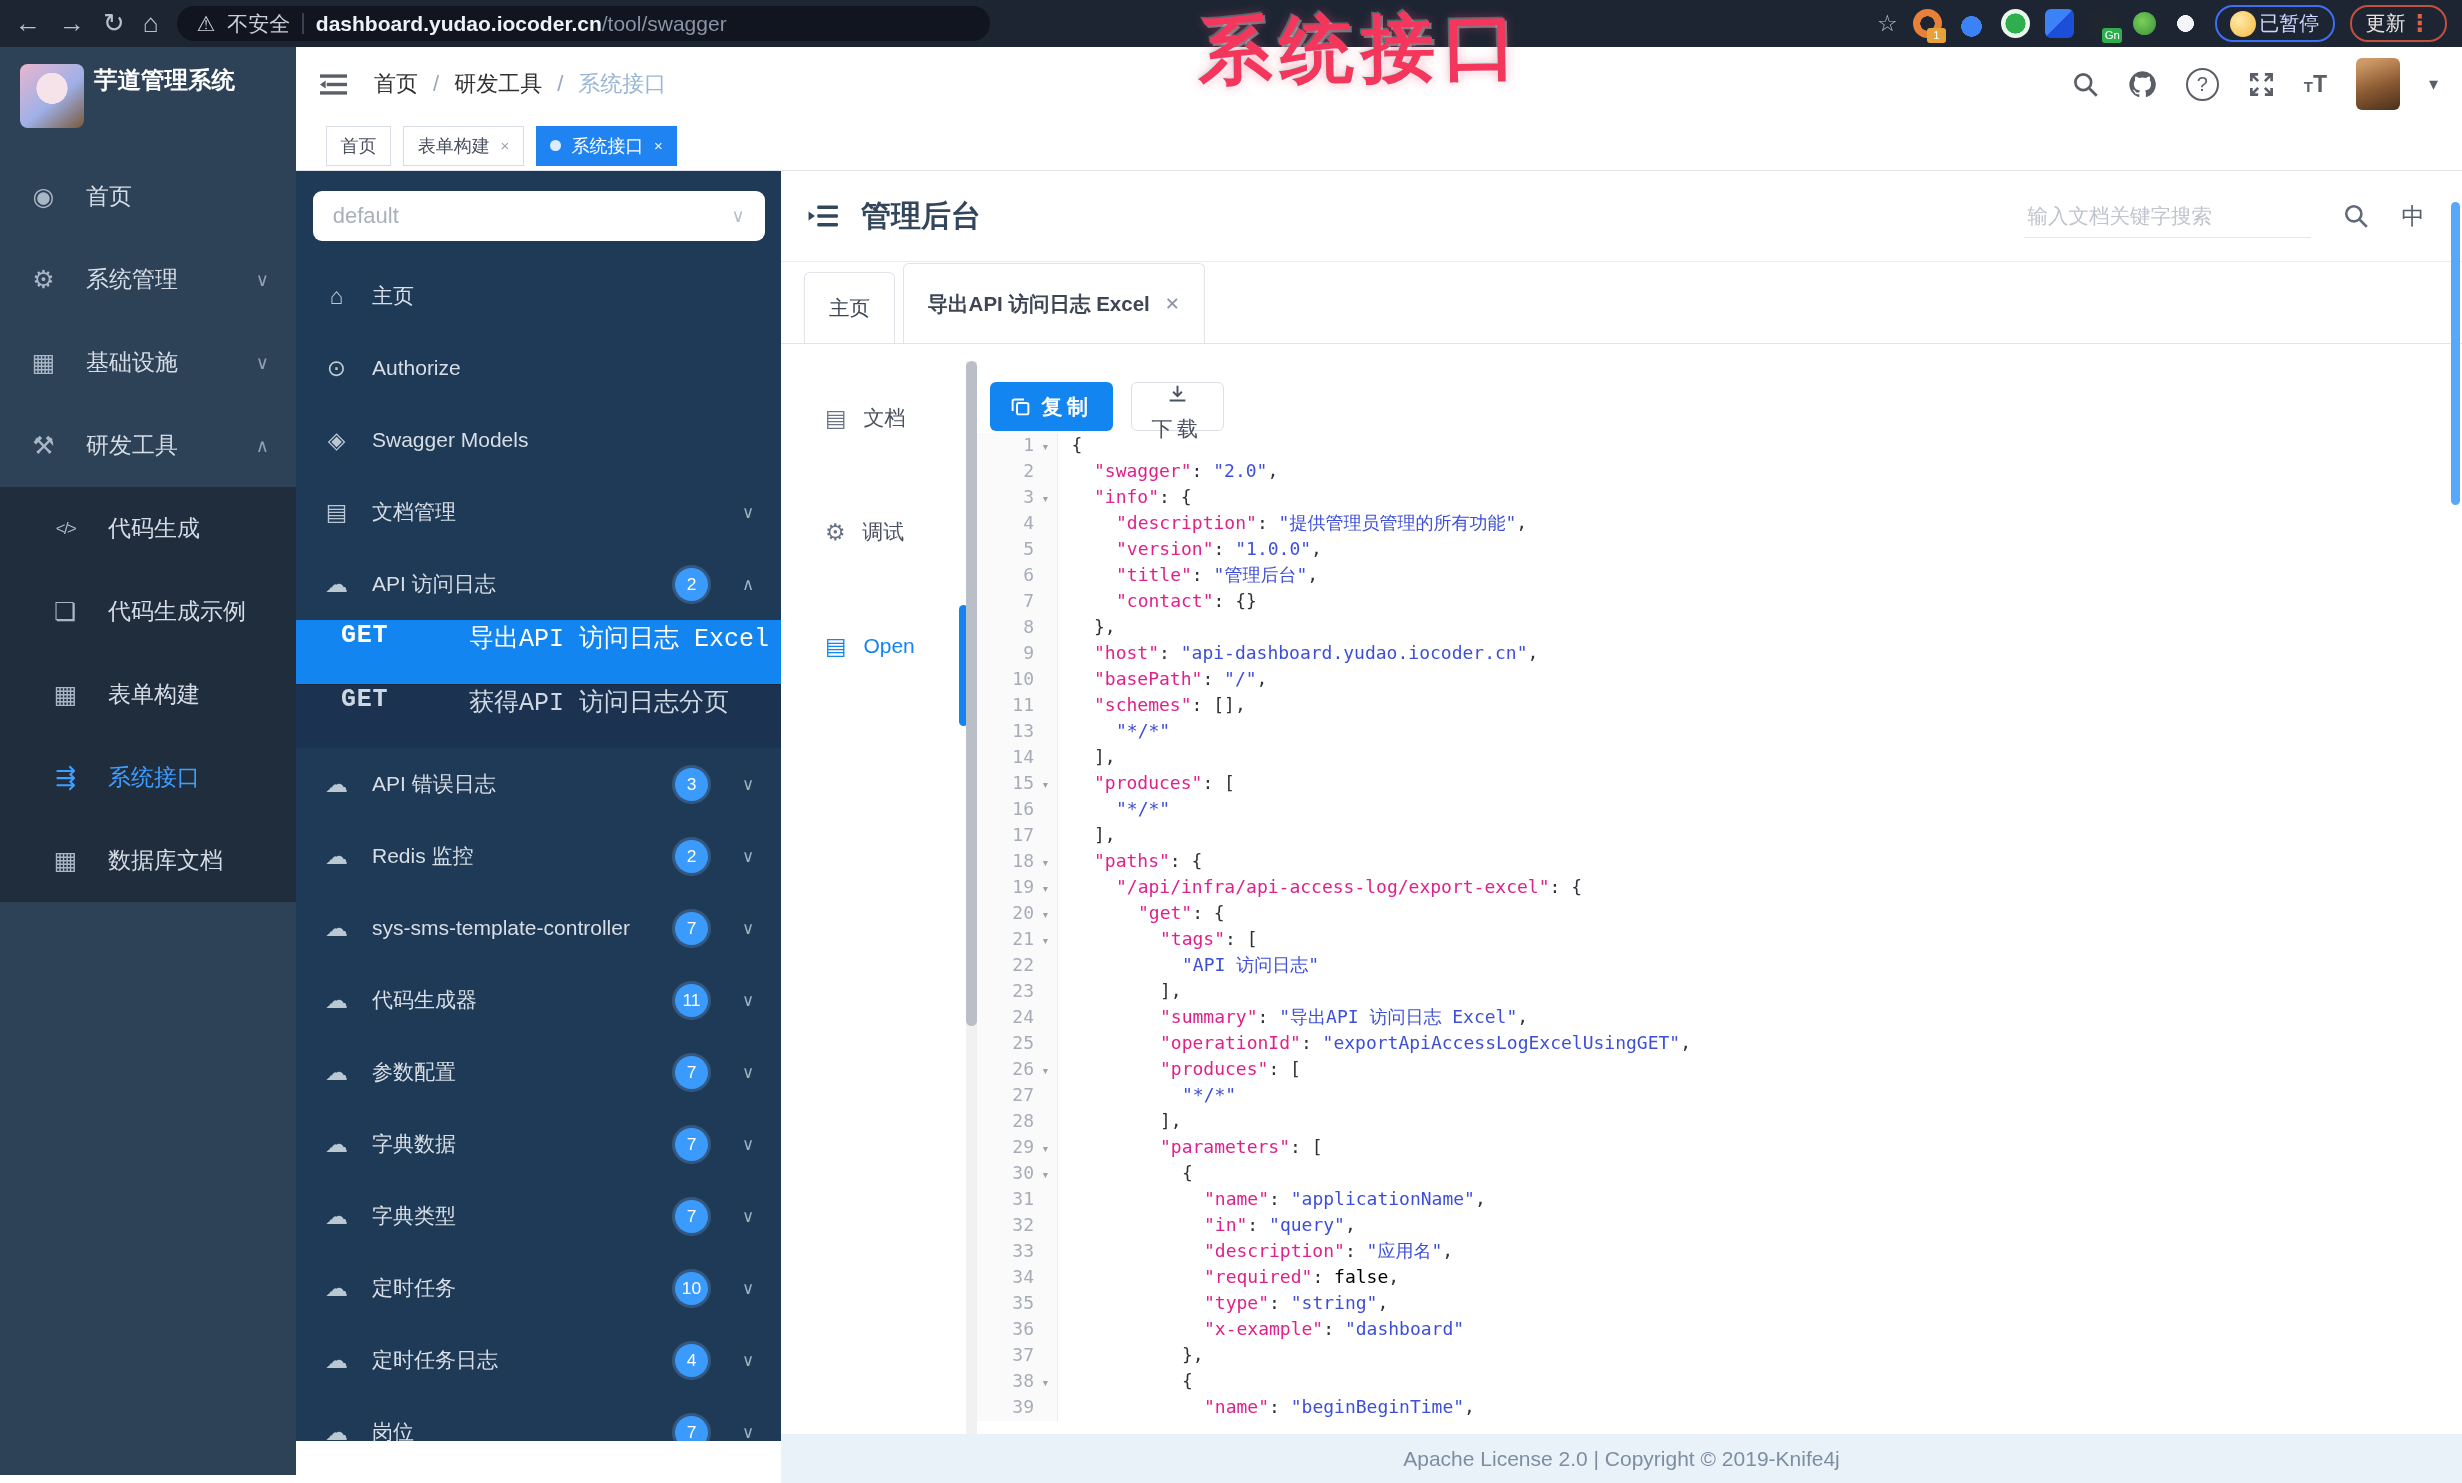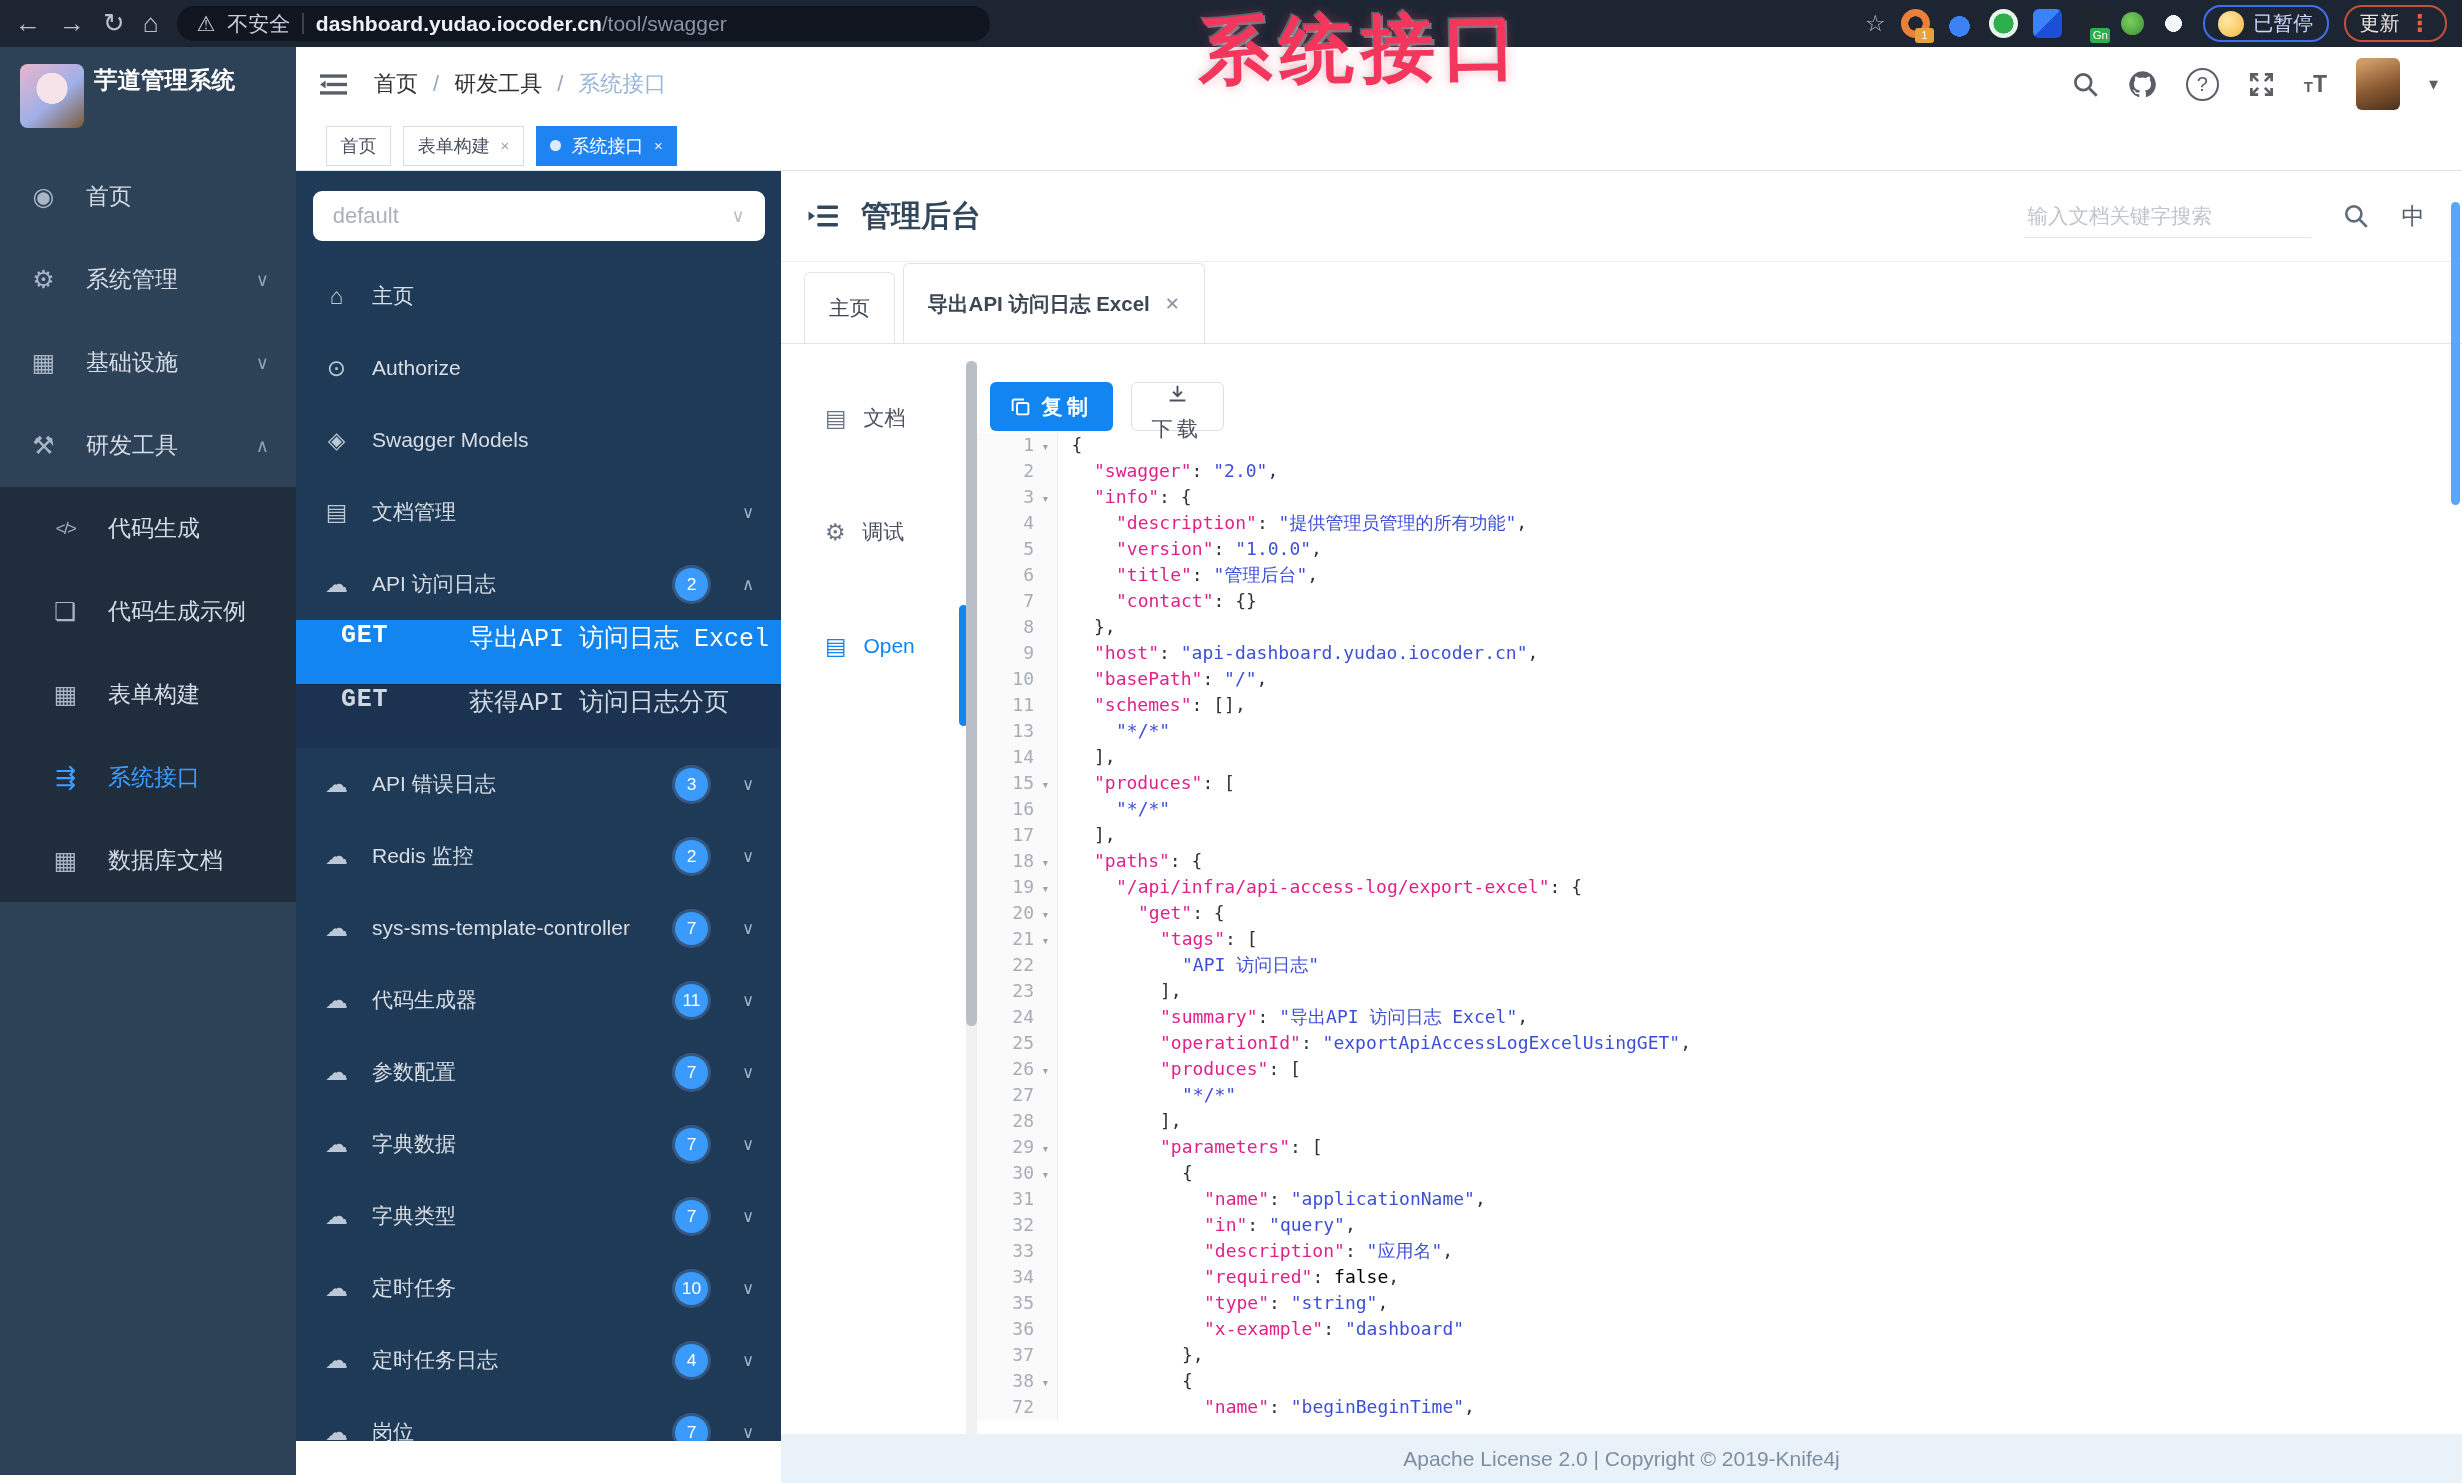--- a/index.html
+++ b/index.html
@@ -9,21 +9,21 @@
   .browser{position:absolute;top:0;left:0;right:0;height:47px;background:#1d2533;display:flex;align-items:center;padding:0 15px;gap:18px;z-index:10;}
   .bnav{color:#b7c0cd;font-size:26px;line-height:47px;}
   .addr{width:773px;height:35px;background:#10151f;border-radius:17.4px;display:flex;align-items:center;padding:0 20px;gap:12px;font-size:21px;color:#c7cfdb;}
   .addr .vdiv{width:1.5px;height:21px;background:#39404f;}
   .addr .host{color:#eef2f8;font-weight:bold;}
   .addr .path{color:#8a93a5;}
   .bright{margin-left:auto;display:flex;align-items:center;gap:15px;}
   .exti{width:29px;height:29px;border-radius:50%;position:relative;flex:none;}
   .exti.sq{border-radius:6px;}
   .ebadge{position:absolute;right:-4.5px;bottom:-4.5px;min-width:15px;height:15px;border-radius:3px;font-size:11.4px;line-height:15px;text-align:center;color:#fff;padding:0 2.3px;}
-  .pill{height:33px;border-radius:18px;display:flex;align-items:center;gap:9px;padding:0 13.6px;font-size:20px;}
+  .pill{height:33px;border-radius:18px;display:flex;align-items:center;gap:3px;padding:0 13.6px;font-size:20px;}
   .pill.paused{border:2.3px solid #3d6ff0;color:#cfd9ff;}
   .pill.update{border:2.3px solid #c2503a;color:#e8e2df;}
   .face{width:26px;height:26px;border-radius:50%;background:radial-gradient(circle at 35% 35%,#ffe9a8,#f4b93f);flex:none;}
   .kebab{color:#e2603f;font-size:23px;font-weight:bold;letter-spacing:0;}
   
   .annotation{position:absolute;left:1198px;top:0px;z-index:60;font-size:74px;font-weight:bold;color:#f5365c;letter-spacing:7.6px;
       text-shadow:2.3px 2.3px 0 rgba(255,255,255,.35),-1.5px -1.5px 0 rgba(110,255,230,.3),0 0 10.6px rgba(255,70,110,.45);transform:rotate(-1deg);}
   
   .app{position:absolute;top:47px;left:0;right:0;bottom:0;}
   .sidebar{position:absolute;left:0;top:0;width:296px;bottom:9px;background:#2d4157;color:#d5dce6;overflow:hidden;}
@@ -476,21 +476,21 @@
             <div class="crow"><span class="gut"><span class="n">29</span><span class="fold">▾</span></span><span class="ltxt" style="padding-left: 102px;"><span class="tk-k">"parameters"</span><span class="tk-p">: [</span></span></div>
             <div class="crow"><span class="gut"><span class="n">30</span><span class="fold">▾</span></span><span class="ltxt" style="padding-left: 124px;"><span class="tk-p">{</span></span></div>
             <div class="crow"><span class="gut"><span class="n">31</span><span class="fold"> </span></span><span class="ltxt" style="padding-left: 146px;"><span class="tk-k">"name"</span><span class="tk-p">: </span><span class="tk-s">"applicationName"</span><span class="tk-p">,</span></span></div>
             <div class="crow"><span class="gut"><span class="n">32</span><span class="fold"> </span></span><span class="ltxt" style="padding-left: 146px;"><span class="tk-k">"in"</span><span class="tk-p">: </span><span class="tk-s">"query"</span><span class="tk-p">,</span></span></div>
             <div class="crow"><span class="gut"><span class="n">33</span><span class="fold"> </span></span><span class="ltxt" style="padding-left: 146px;"><span class="tk-k">"description"</span><span class="tk-p">: </span><span class="tk-s">"应用名"</span><span class="tk-p">,</span></span></div>
             <div class="crow"><span class="gut"><span class="n">34</span><span class="fold"> </span></span><span class="ltxt" style="padding-left: 146px;"><span class="tk-k">"required"</span><span class="tk-p">: </span><span class="tk-b">false</span><span class="tk-p">,</span></span></div>
             <div class="crow"><span class="gut"><span class="n">35</span><span class="fold"> </span></span><span class="ltxt" style="padding-left: 146px;"><span class="tk-k">"type"</span><span class="tk-p">: </span><span class="tk-s">"string"</span><span class="tk-p">,</span></span></div>
             <div class="crow"><span class="gut"><span class="n">36</span><span class="fold"> </span></span><span class="ltxt" style="padding-left: 146px;"><span class="tk-k">"x-example"</span><span class="tk-p">: </span><span class="tk-s">"dashboard"</span></span></div>
             <div class="crow"><span class="gut"><span class="n">37</span><span class="fold"> </span></span><span class="ltxt" style="padding-left: 124px;"><span class="tk-p">},</span></span></div>
             <div class="crow"><span class="gut"><span class="n">38</span><span class="fold">▾</span></span><span class="ltxt" style="padding-left: 124px;"><span class="tk-p">{</span></span></div>
-            <div class="crow"><span class="gut"><span class="n">72</span><span class="fold"> </span></span><span class="ltxt" style="padding-left: 146px;"><span class="tk-k">"name"</span><span class="tk-p">: </span><span class="tk-s">"beginBeginTime"</span><span class="tk-p">,</span></span></div>
+            <div class="crow"><span class="gut"><span class="n">39</span><span class="fold"> </span></span><span class="ltxt" style="padding-left: 146px;"><span class="tk-k">"name"</span><span class="tk-p">: </span><span class="tk-s">"beginBeginTime"</span><span class="tk-p">,</span></span></div>
           </div>
 
         <div class="footer">Apache License 2.0 | Copyright © 2019-Knife4j</div>
       </div>
     </div>
   </div>
 
   <span class="page-scroll"></span>
 </div>
 

